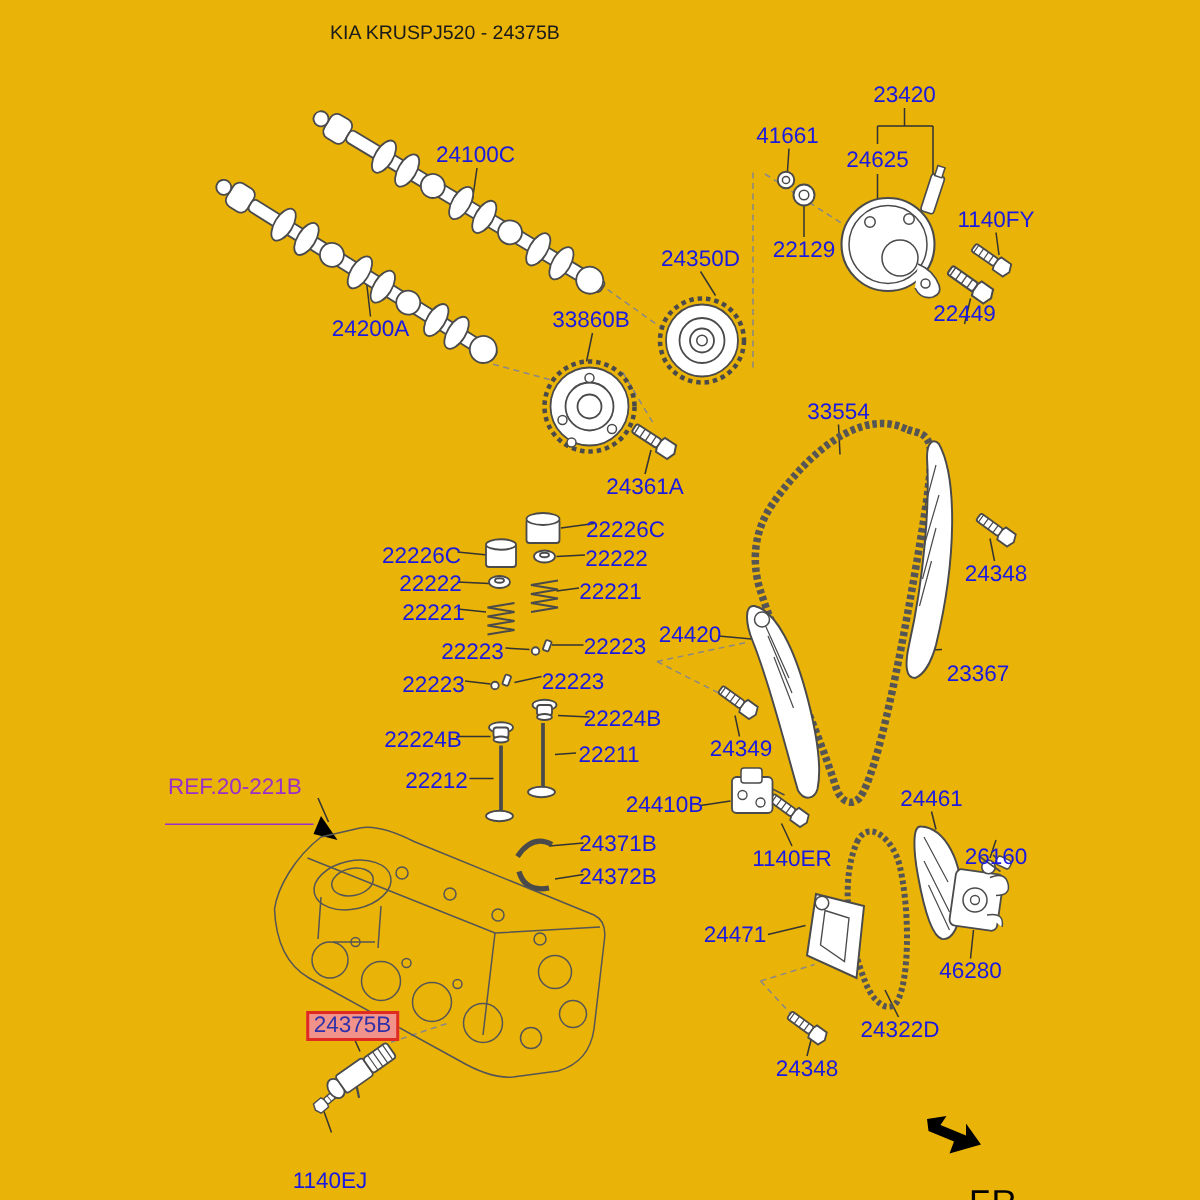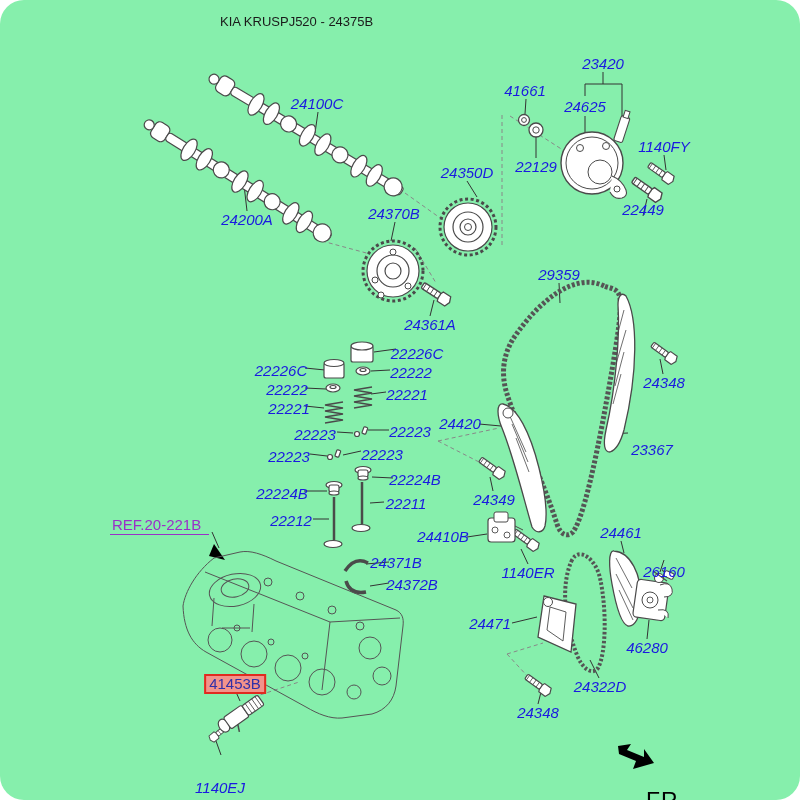--- a/index.html
+++ b/index.html
@@ -1,28 +1,28 @@
 <!DOCTYPE html>
 <html style="--label-blue: #1a1ae0; --ref-purple: #9a30c8; --highlight-bg: #f2938b; --highlight-border: #e02b20; --highlight-text: #3030a8; --diagram-ink: #4a4a4a; --title-black: #1a1a1a;"><head>
 <meta charset="utf-8">
 <style>
   :root{
     --label-blue:#1a1ae0; --ref-purple:#9a30c8; --highlight-bg:#f2938b;
     --highlight-border:#e02b20; --highlight-text:#3030a8; --diagram-ink:#4a4a4a;
     --title-black:#1a1a1a;
   }
   html,body{margin:0;padding:0;background:#fff;}
-  #stage{position:relative;width:800px;height:800px;background:#86efac;overflow:hidden;
-         font-family:"Liberation Sans",sans-serif;border-radius:24px;}
+  #stage{position:relative;width:800px;height:800px;background:#eab308;overflow:hidden;
+         font-family:"Liberation Sans",sans-serif;}
   #art{position:absolute;left:0;top:0;}
   .lbl{position:absolute;transform:translateX(-50%);white-space:nowrap;
-       font-size:15px;line-height:16px;color:var(--label-blue);cursor:pointer;font-style:italic;}
+       font-size:15px;line-height:16px;color:var(--label-blue);cursor:pointer;}
   .title{position:absolute;left:220px;top:14px;font-size:13px;color:var(--title-black);}
   .ref{position:absolute;left:110px;top:516px;font-size:15px;color:var(--ref-purple);
-       border-bottom:1.5px solid var(--ref-purple);padding:0 8px 1px 2px;cursor:pointer;}
+       border-bottom:1.5px solid var(--ref-purple);padding:0 8px 16px 2px;cursor:pointer;}
   .hl{position:absolute;left:235px;top:674px;transform:translateX(-50%);
       font-size:15px;line-height:16px;color:var(--highlight-text);
       background:var(--highlight-bg);border:2px solid var(--highlight-border);
       padding:0 3px;cursor:pointer;}
   .fr{position:absolute;left:646px;top:788px;font-size:23px;font-weight:400;
       color:#000;letter-spacing:1px;}
 </style>
 </head>
 <body>
 
@@ -287,30 +287,30 @@
     <path d="M-10,7 l-3,7" stroke-width="1.5"></path>
   </g>
 
   <polygon points="618,746 631,744 627,750 644,757 644,749 654,763 633,769 636,761 619,754" fill="#000"></polygon>
 </svg>
 
   <div class="title">KIA KRUSPJ520 - 24375B</div>
 
   <div class="lbl" style="left:317px;top:96px">24100C</div>
   <div class="lbl" style="left:247px;top:212px">24200A</div>
-  <div class="lbl" style="left:394px;top:206px">24370B</div>
+  <div class="lbl" style="left:394px;top:206px">33860B</div>
   <div class="lbl" style="left:430px;top:317px">24361A</div>
   <div class="lbl" style="left:467px;top:165px">24350D</div>
   <div class="lbl" style="left:525px;top:83px">41661</div>
   <div class="lbl" style="left:603px;top:56px">23420</div>
   <div class="lbl" style="left:585px;top:99px">24625</div>
   <div class="lbl" style="left:536px;top:159px">22129</div>
   <div class="lbl" style="left:664px;top:139px">1140FY</div>
   <div class="lbl" style="left:643px;top:202px">22449</div>
-  <div class="lbl" style="left:559px;top:267px">29359</div>
+  <div class="lbl" style="left:559px;top:267px">33554</div>
   <div class="lbl" style="left:664px;top:375px">24348</div>
   <div class="lbl" style="left:652px;top:442px">23367</div>
   <div class="lbl" style="left:460px;top:416px">24420</div>
   <div class="lbl" style="left:494px;top:492px">24349</div>
   <div class="lbl" style="left:443px;top:529px">24410B</div>
   <div class="lbl" style="left:528px;top:565px">1140ER</div>
   <div class="lbl" style="left:490px;top:616px">24471</div>
   <div class="lbl" style="left:621px;top:525px">24461</div>
   <div class="lbl" style="left:664px;top:564px">26160</div>
   <div class="lbl" style="left:647px;top:640px">46280</div>
@@ -323,20 +323,20 @@
   <div class="lbl" style="left:407px;top:387px">22221</div>
   <div class="lbl" style="left:289px;top:401px">22221</div>
   <div class="lbl" style="left:410px;top:424px">22223</div>
   <div class="lbl" style="left:315px;top:427px">22223</div>
   <div class="lbl" style="left:382px;top:447px">22223</div>
   <div class="lbl" style="left:289px;top:449px">22223</div>
   <div class="lbl" style="left:415px;top:472px">22224B</div>
   <div class="lbl" style="left:282px;top:486px">22224B</div>
   <div class="lbl" style="left:406px;top:496px">22211</div>
   <div class="lbl" style="left:291px;top:513px">22212</div>
-  <div class="lbl" style="left:396px;top:555px">24371B</div>
+  <div class="lbl" style="left:412px;top:555px">24371B</div>
   <div class="lbl" style="left:412px;top:577px">24372B</div>
   <div class="lbl" style="left:220px;top:780px">1140EJ</div>
 
   <div class="ref">REF.20-221B</div>
-  <div class="hl">41453B</div>
+  <div class="hl">24375B</div>
   <div class="fr">FR.</div>
 </div>
 
 </body></html>

